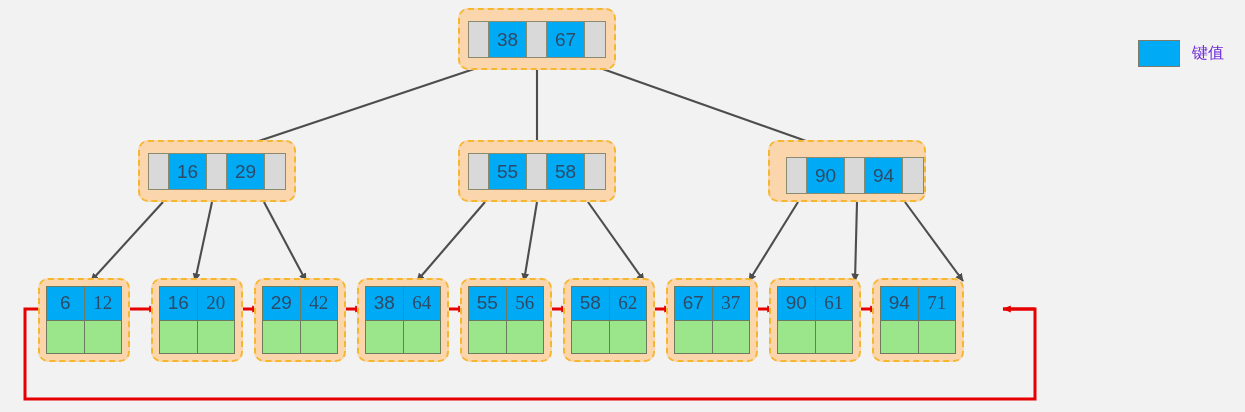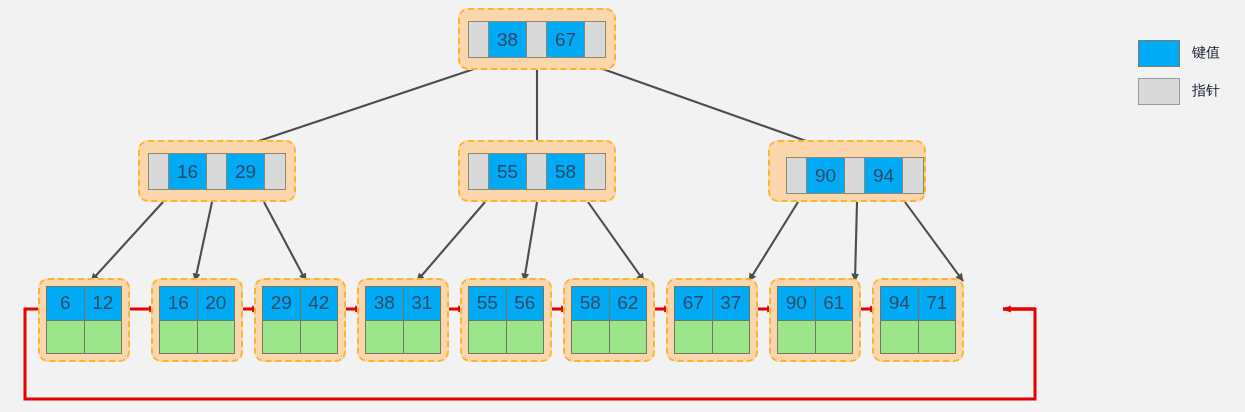--- a/index.html
+++ b/index.html
@@ -48,32 +48,32 @@
   .leaf-row{display:flex;flex:1;}
   .leaf-keyrow .lc{background:#00aaf5;color:#2e4a66;}
   .leaf-datarow .lc{background:#9be58a;}
   .lc{
     flex:1;
     box-sizing:border-box;
     display:flex;align-items:center;justify-content:center;
     font-size:19px;
     border-right:1px solid #6e7a5e;
   }
-  .lc:last-child{border-right:none;}
+  .lc:last-child{border-right:none;font-family:Liberation Serif, serif;}
   .leaf-keyrow{border-bottom:1px solid #6e7a5e;}
 
   
   #legend{position:absolute;left:1138px;top:34px;width:105px;}
   .leg-row{display:flex;align-items:center;height:38px;}
   .leg-sw{width:42px;height:27px;box-sizing:border-box;margin-right:12px;}
   .sw-key{background:#00aaf5;border:1px solid #7c7c68;}
   .sw-data{background:#9be58a;border:1px solid #7c9a6a;}
   .sw-ptr{background:#d9d9d9;border:1px solid #9a9a9a;}
   .sw-page{background:#fbd6ad;border:2px dashed #f5b730;border-radius:7px;}
-  .leg-label{font-size:14px;color:#0f172a;white-space:nowrap;}
+  .leg-label{font-size:16px;color:#6d28d9;white-space:nowrap;}
 </style>
 </head>
 <body>
 
 <div id="stage">
 
   <svg id="wires" viewBox="0 0 1245 412">
     <defs>
       <marker id="ah-gray" markerWidth="9" markerHeight="9" refX="7.5" refY="4.5" orient="auto" markerUnits="userSpaceOnUse">
         <path d="M0,0.6 L8.4,4.5 L0,8.4 z" fill="#4d4d4d"></path>
@@ -188,21 +188,21 @@
     <div class="leaf-row leaf-datarow">
       <div class="lc"></div>
       <div class="lc"></div>
     </div>
   </div>
 
   <div class="page" style="left:357px;top:278px;width:92px;height:84px;"></div>
   <div class="leaf" style="left:365px;top:286px;width:76px;height:68px;">
     <div class="leaf-row leaf-keyrow">
       <div class="lc">38</div>
-      <div class="lc">31</div>
+      <div class="lc">64</div>
     </div>
     <div class="leaf-row leaf-datarow">
       <div class="lc"></div>
       <div class="lc"></div>
     </div>
   </div>
 
   <div class="page" style="left:460px;top:278px;width:92px;height:84px;"></div>
   <div class="leaf" style="left:468px;top:286px;width:76px;height:68px;">
     <div class="leaf-row leaf-keyrow">
@@ -261,19 +261,15 @@
       <div class="lc"></div>
       <div class="lc"></div>
     </div>
   </div>
 
   <div id="legend">
     <div class="leg-row">
       <div class="leg-sw sw-key"></div>
       <div class="leg-label">键值</div>
     </div>
-    <div class="leg-row">
-      <div class="leg-sw sw-ptr"></div>
-      <div class="leg-label">指针</div>
-    </div>
   </div>
 
 </div>
 
 </body></html>

